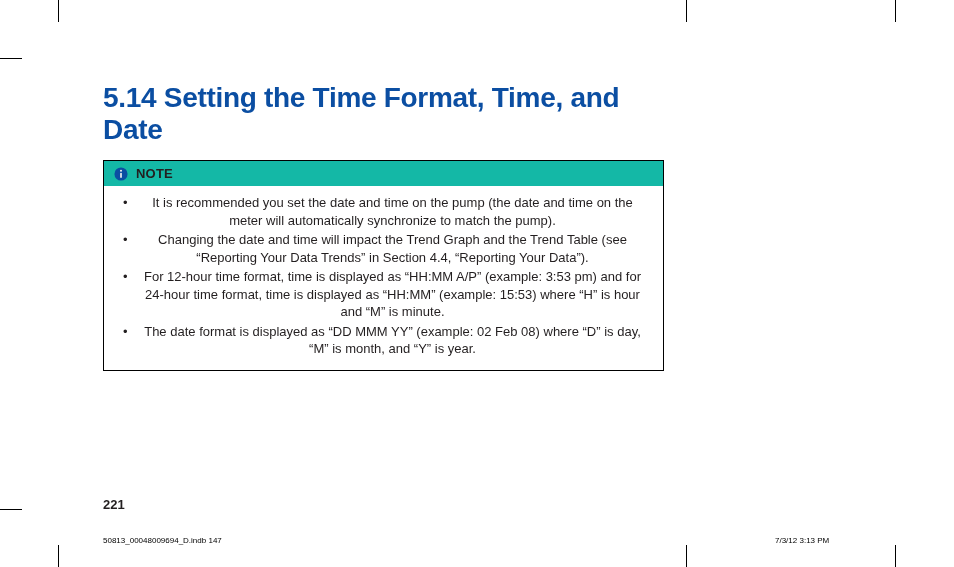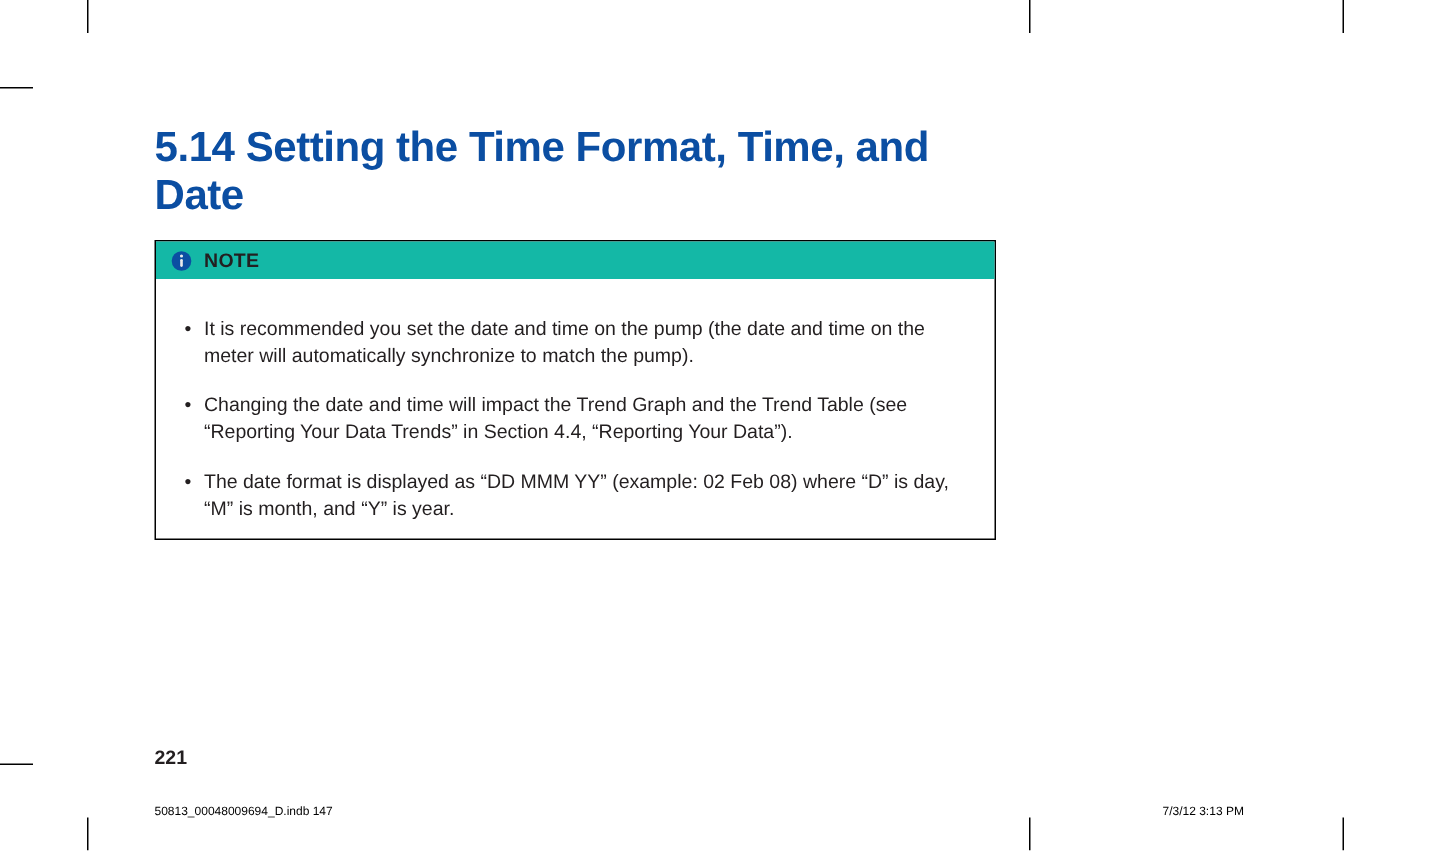--- a/index.html
+++ b/index.html
@@ -77,21 +77,22 @@
   }
 
   .note-body ul {
     margin: 0;
     padding: 0 0 0 9px;
     list-style: none;
   }
   .note-body li {
     position: relative;
     padding-left: 9px;
-    margin: 16px 0 2px 0;
+    margin: 0 0 2px 0;
+    text-align: center;
   }
   .note-body li::before {
     content: "•";
     position: absolute;
     left: -4px;
     top: 0;
   }
 
   
   .page-number {
@@ -144,20 +145,21 @@
           <rect x="7" y="6.5" width="2" height="6" rx="1" fill="#e9eaeb"></rect>
           <circle cx="8" cy="4.2" r="1.2" fill="#e9eaeb"></circle>
         </svg>
       </span>
       <span class="note-label">NOTE</span>
     </div>
     <div class="note-body">
       <ul>
         <li>It is recommended you set the date and time on the pump (the date and time on the meter will automatically synchronize to match the pump).</li>
         <li>Changing the date and time will impact the Trend Graph and the Trend Table (see “Reporting Your Data Trends” in Section 4.4, “Reporting Your Data”).</li>
+        <li>For 12-hour time format, time is displayed as “HH:MM A/P” (example: 3:53 pm) and for 24-hour time format, time is displayed as “HH:MM” (example: 15:53) where “H” is hour and “M” is minute.</li>
         <li>The date format is displayed as “DD MMM YY” (example: 02 Feb 08) where “D” is day, “M” is month, and “Y” is year.</li>
       </ul>
     </div>
   </div>
 </div>
 
 <div class="page-number">221</div>
 
 <div class="imprint left">50813_00048009694_D.indb   147</div>
 <div class="imprint right">7/3/12   3:13 PM</div>

